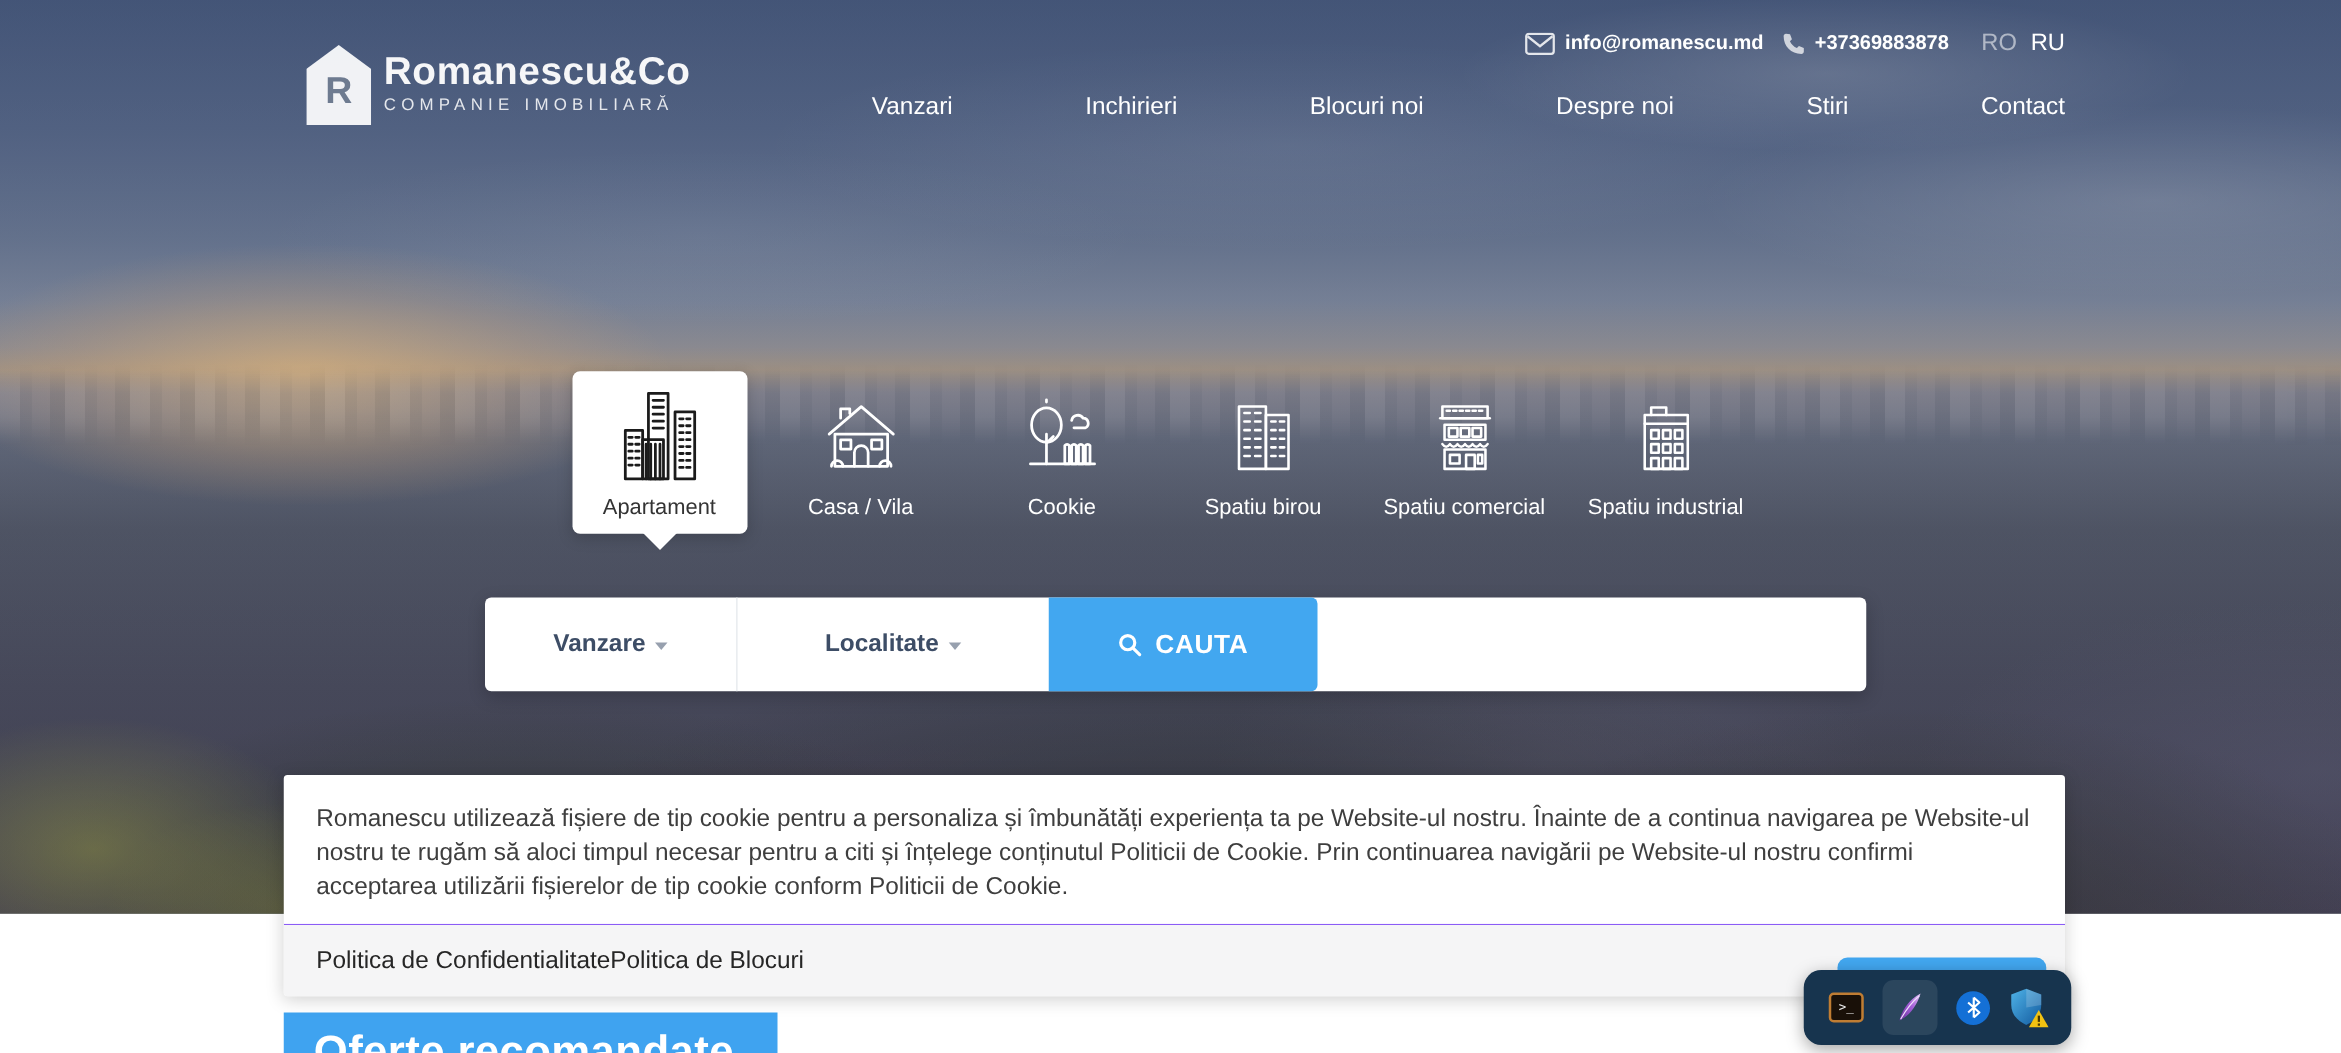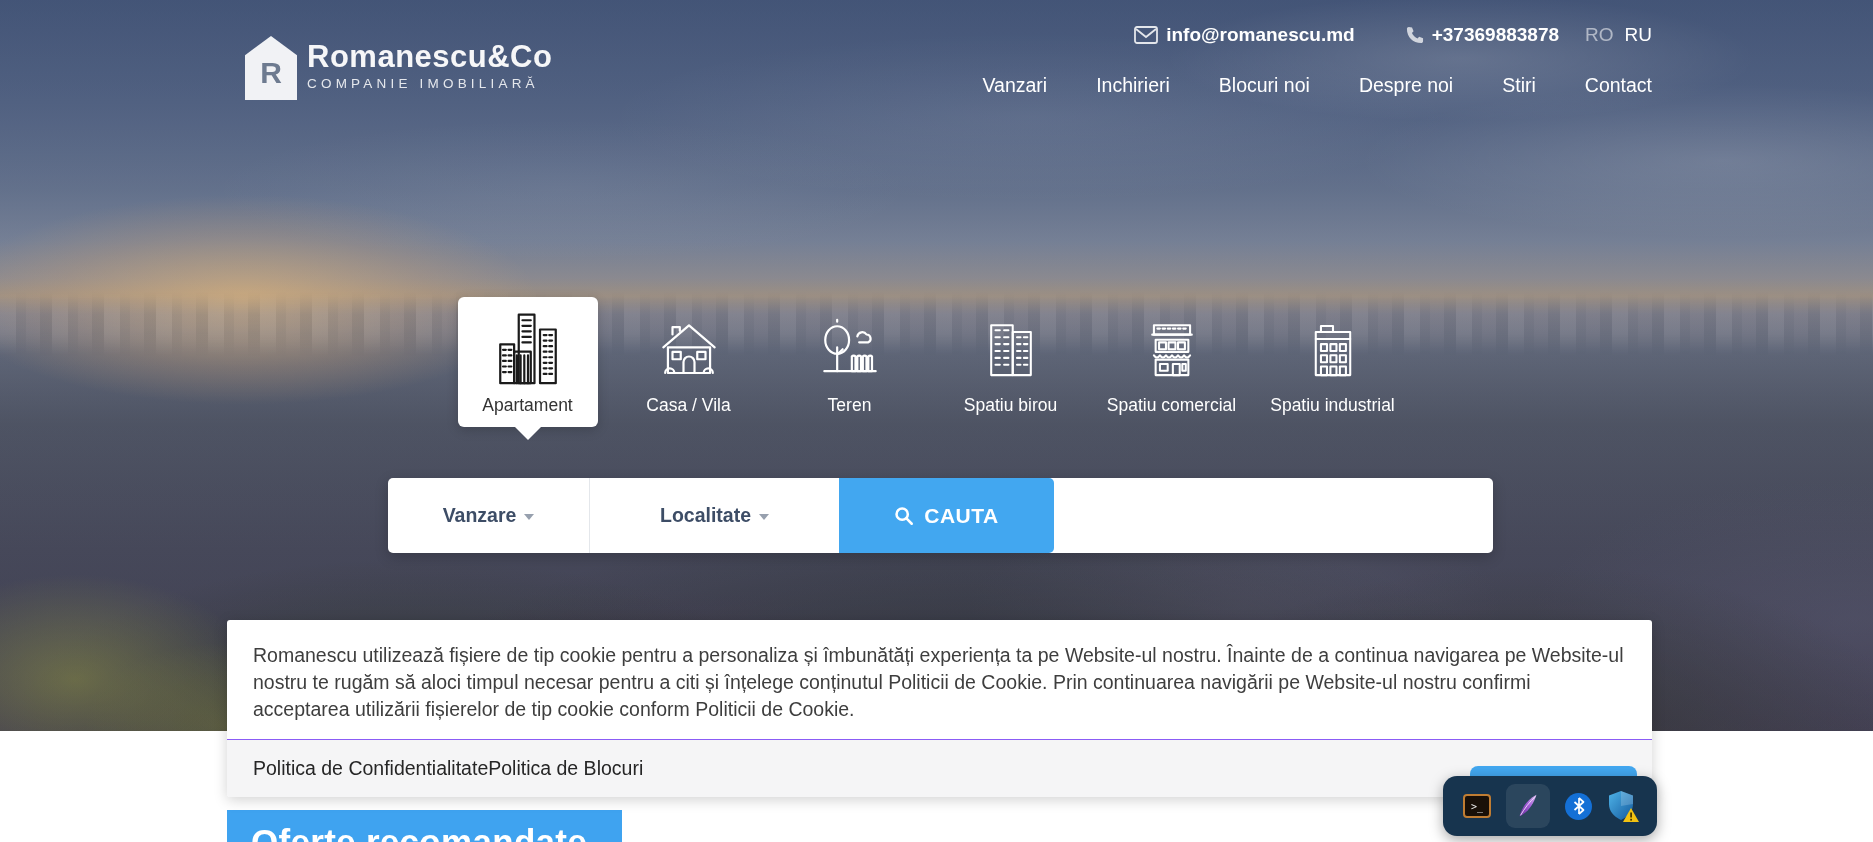--- a/index.html
+++ b/index.html
@@ -37,27 +37,27 @@
   .logo { position:absolute; left:245px; top:30px; display:flex; align-items:flex-start; z-index:6; }
   .logo-house { width:52px; height:64px; background:rgba(255,255,255,.92);
     clip-path:polygon(50% 0, 100% 30%, 100% 100%, 0 100%, 0 30%);
     display:flex; align-items:center; justify-content:center; margin-top:6px; }
   .logo-house span { color:#6e7b90; font-size:30px; font-weight:bold; margin-top:10px; }
   .logo-text { margin-left:10px; color:#fff; }
   .logo-text .name { font-size:31px; font-weight:bold; letter-spacing:.5px; color:rgba(255,255,255,.95); line-height:34px; margin-top:10px; }
   .logo-text .tagline { font-size:13.5px; letter-spacing:4.2px; color:rgba(255,255,255,.85); margin-top:2px; }
 
   .contactbar { position:absolute; top:24px; right:221px; display:flex; align-items:center; gap:14px; z-index:6; color:#fff; }
-  .contactbar .item { display:flex; align-items:center; gap:8px; font-size:19px; font-weight:bold;margin-left:36px; }
+  .contactbar .item { display:flex; align-items:center; gap:8px; font-size:16px; font-weight:bold; }
   .contactbar svg { opacity:.85; }
   .langs { display:flex; gap:11px; margin-left:12px; font-size:19px; }
   .lang-ro { color:rgba(255,255,255,.55); }
   .lang-ru { color:#fff; }
 
-  .mainnav { position:absolute; top:74px; right:221px; display:flex; gap:49px; z-index:6; }
+  .mainnav { position:absolute; top:74px; right:221px; display:flex; gap:106px; z-index:6; }
   .mainnav .navitem { color:#fff; font-size:19.5px; cursor:pointer; white-space:nowrap; }
 
   
   .tabs { position:absolute; left:447px; top:297px; display:flex; z-index:5; }
   .tab { width:161px; height:130px; position:relative; display:flex; flex-direction:column; align-items:center; cursor:pointer;text-decoration:underline; }
   .tab .icon { position:absolute; top:16px; height:72px; display:flex; align-items:flex-end; justify-content:center; }
   .tab .lbl { position:absolute; top:98px; font-size:17.5px; color:#fff; white-space:nowrap; }
   .tab.active { background:#fff; border-radius:6px; box-shadow:0 3px 12px rgba(0,0,0,.18); width:140px; margin:0 10.5px; }
   .tab.active .lbl { color:#333; }
   .tab.active::after { content:""; position:absolute; left:50%; bottom:-13px; transform:translateX(-50%);
@@ -189,21 +189,21 @@
   <div class="tab">
     <span class="icon">
       <svg class="w" width="66" height="68" viewBox="0 0 72 72">
         <ellipse cx="22" cy="24" rx="13" ry="15"></ellipse>
         <path d="M22 32 v26 M22 40 l6 -6 M22 4 v-2"></path>
         <path d="M44 20 a5.5 5.5 0 0 1 10 -2 a4.5 4.5 0 0 1 2 8.5 h-10"></path>
         <path d="M38 42 a2.5 2.5 0 0 1 4 0 v16 h-4 z M44 42 a2.5 2.5 0 0 1 4 0 v16 h-4 z M50 42 a2.5 2.5 0 0 1 4 0 v16 h-4 z M56 42 a2.5 2.5 0 0 1 4 0 v16 h-4 z"></path>
         <path d="M8 58 h56"></path>
       </svg>
     </span>
-    <span class="lbl">Teren</span>
+    <span class="lbl">Cookie</span>
   </div>
 
   <div class="tab">
     <span class="icon">
       <svg class="w" width="62" height="68" viewBox="0 0 72 72">
         <rect x="13" y="6" width="25" height="58"></rect>
         <path d="M18 12h5M28 12h5M18 20h5M28 20h5M18 28h5M28 28h5M18 36h5M28 36h5M18 44h5M28 44h5M18 52h5M28 52h5"></path>
         <rect x="38" y="14" width="21" height="50"></rect>
         <path d="M43 20h4M51 20h4M43 28h4M51 28h4M43 36h4M51 36h4M43 44h4M51 44h4M43 52h4M51 52h4"></path>
       </svg>

